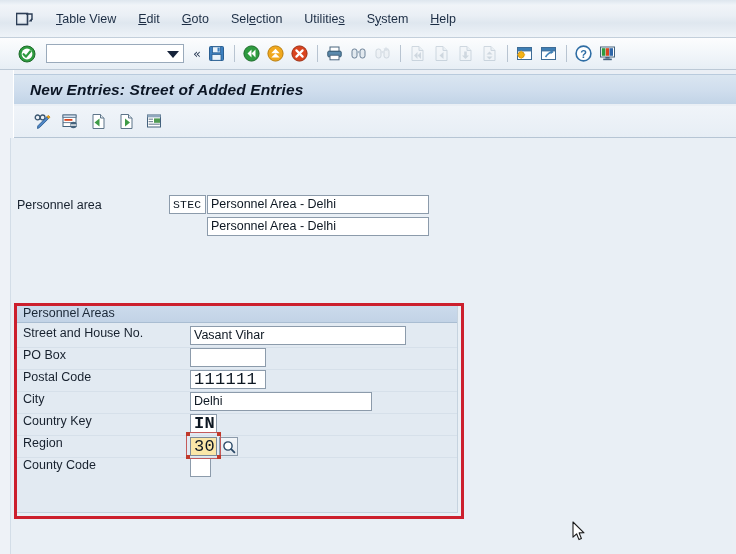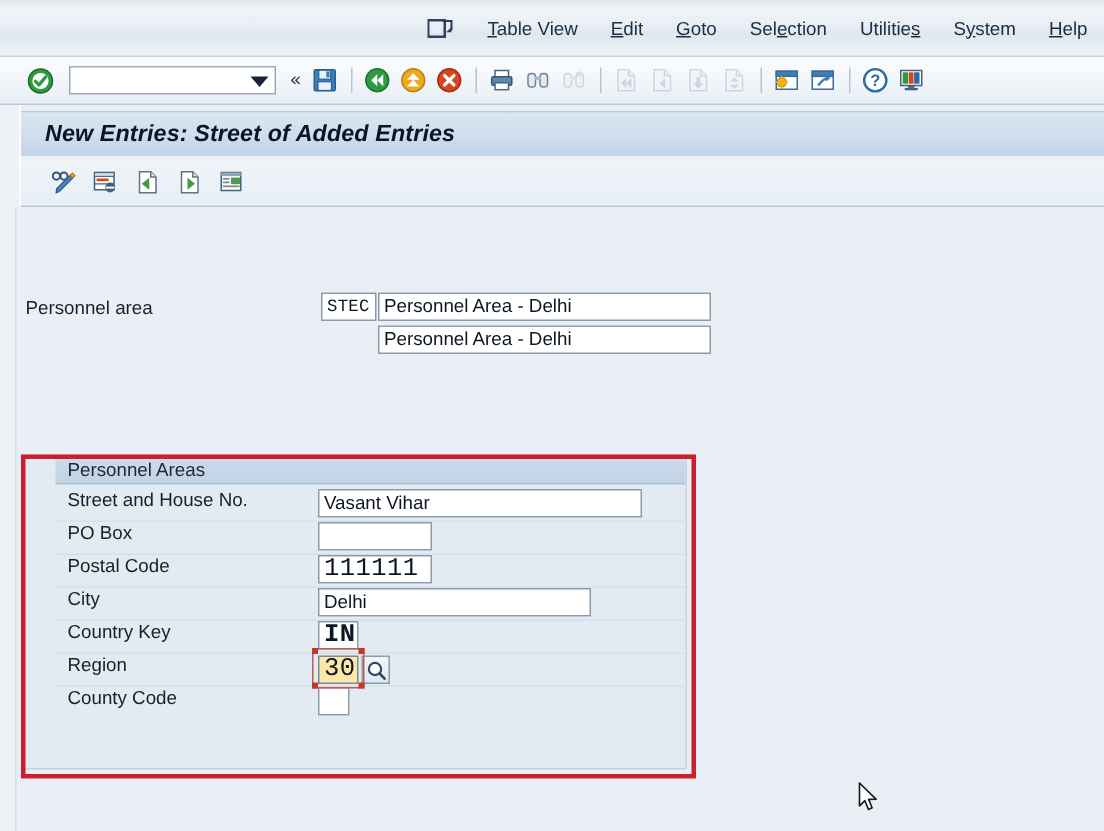--- a/index.html
+++ b/index.html
@@ -16,21 +16,21 @@
     width: 736px; height: 554px;
     background: #eaeff5;
   }
 
   
   .menubar {
     position: absolute; left: 0; top: 0;
     width: 736px; height: 38px;
     background: linear-gradient(to bottom, #f4f7fa 0%, #eaeff5 42%, #dfe7ef 62%, #eef3f8 100%);
     border-bottom: 1px solid #c3cfdb;
-    display: flex; align-items: center; justify-content: flex-end;
+    display: flex; align-items: center;
   }
   .menubar-strip {
     position: absolute; left: 0; top: 0; width: 736px; height: 5px;
     background: linear-gradient(to bottom, #dee6ee, #eff4f9);
   }
   .menu-sys-icon {
     margin-left: 16px; margin-right: 12px;
     width: 17px; height: 14px;
     display: flex; align-items: center; justify-content: center;
   }
@@ -143,21 +143,21 @@
 
   
   .pa-row {
     position: absolute; left: 6px; top: 57px;
     display: flex; align-items: flex-start;
   }
   .pa-label {
     width: 152px; font-size: 12.5px; color: #17212e;
     line-height: 19px; padding-top: 1px;
   }
-  .pa-fields { display: flex; flex-direction: column; margin-left: 45px; }
+  .pa-fields { display: flex; flex-direction: column; }
   .pa-line { display: flex; }
   .fld {
     background: #ffffff;
     border: 1px solid #8c9bab;
     height: 19px;
     font-size: 12.5px;
     color: #0d1722;
     padding: 0 3px;
     line-height: 17px;
     font-family: "Liberation Sans", sans-serif;
@@ -515,21 +515,21 @@
         <div class="pa-line">
           <div class="fld fld-mono pa-key">STEC</div>
           <div class="fld pa-desc">Personnel Area - Delhi</div>
         </div>
         <div class="pa-line pa-line2">
           <div class="fld pa-desc" style="margin-left:0;">Personnel Area - Delhi</div>
         </div>
       </div>
     </div>
 
-    <div class="groupbox" style="left:3px; top:165px;padding-left:22px;">
+    <div class="groupbox" style="left:3px; top:165px;">
       <div class="gb-header">
         <div class="gb-title">Personnel Areas</div>
       </div>
       <div class="gb-body">
 
         <div class="frow">
           <div class="flabel">Street and House No.</div>
           <div class="finput w-street">Vasant Vihar</div>
         </div>
 

